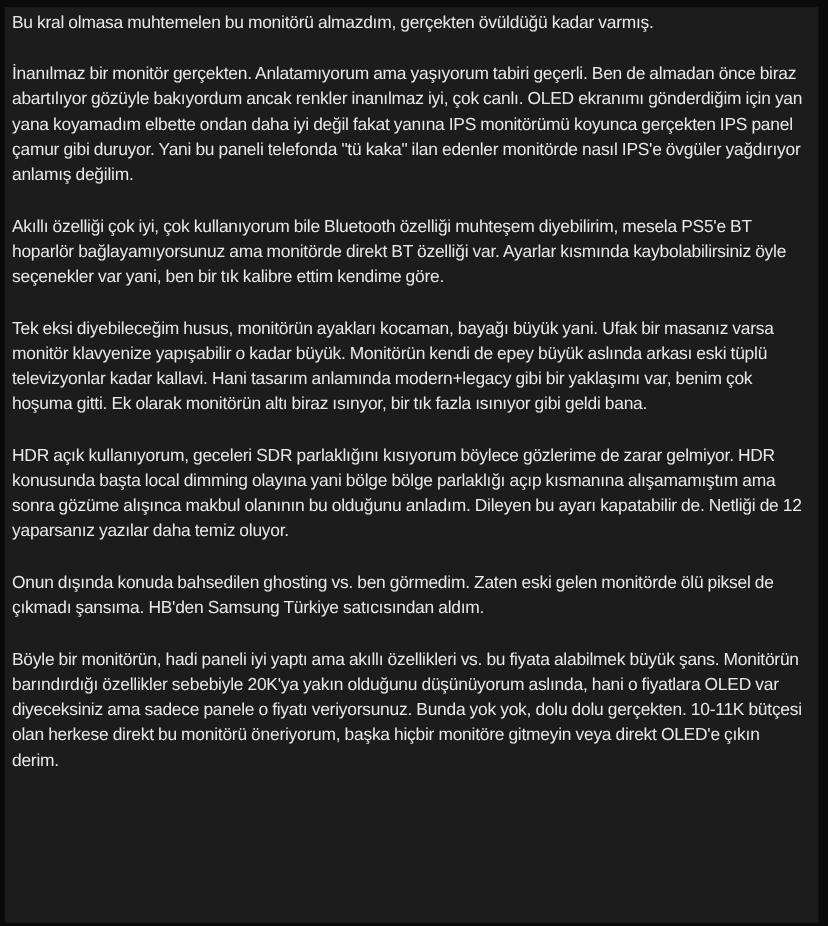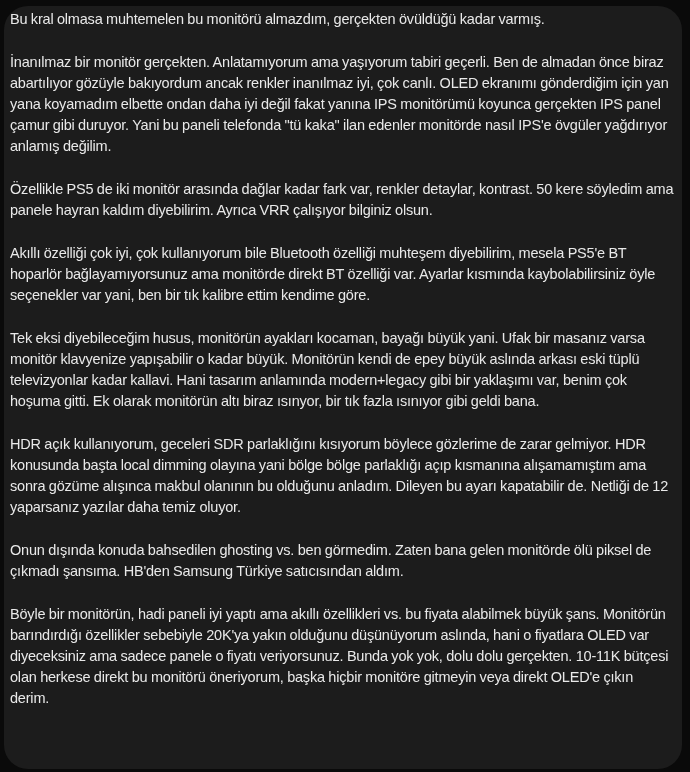--- a/index.html
+++ b/index.html
@@ -16,40 +16,38 @@
   .post-surface {
     position: absolute;
     top: 6px;
     left: 4px;
     right: 8px;
     bottom: 3px;
     background: #1c1c1c;
     box-sizing: border-box;
     padding: 3px 8px 0 6px;
     overflow: hidden;
-    border-radius: 24px;
   }
   .review-paragraph {
     margin: 0 0 22px 0;
     font-family: "Liberation Sans", sans-serif;
     font-size: 14.5px;
     line-height: 21px;
     letter-spacing: -0.2px;
     color: #e9e9e9;
     word-spacing: -0.3px;
   }
   .review-paragraph:last-child {
     margin-bottom: 0;
   }
 </style>
 </head>
 <body>
 
 <div class="post-surface">
   <p class="review-paragraph">Bu kral olmasa muhtemelen bu monitörü almazdım, gerçekten övüldüğü kadar varmış.</p>
   <p class="review-paragraph">İnanılmaz bir monitör gerçekten. Anlatamıyorum ama yaşıyorum tabiri geçerli. Ben de almadan önce biraz abartılıyor gözüyle bakıyordum ancak renkler inanılmaz iyi, çok canlı. OLED ekranımı gönderdiğim için yan yana koyamadım elbette ondan daha iyi değil fakat yanına IPS monitörümü koyunca gerçekten IPS panel çamur gibi duruyor. Yani bu paneli telefonda "tü kaka" ilan edenler monitörde nasıl IPS'e övgüler yağdırıyor anlamış değilim.</p>
-  <p class="review-paragraph">Özellikle PS5 de iki monitör arasında dağlar kadar fark var, renkler detaylar, kontrast. 50 kere söyledim ama panele hayran kaldım diyebilirim. Ayrıca VRR çalışıyor bilginiz olsun.</p>
   <p class="review-paragraph">Akıllı özelliği çok iyi, çok kullanıyorum bile Bluetooth özelliği muhteşem diyebilirim, mesela PS5'e BT hoparlör bağlayamıyorsunuz ama monitörde direkt BT özelliği var. Ayarlar kısmında kaybolabilirsiniz öyle seçenekler var yani, ben bir tık kalibre ettim kendime göre.</p>
   <p class="review-paragraph">Tek eksi diyebileceğim husus, monitörün ayakları kocaman, bayağı büyük yani. Ufak bir masanız varsa monitör klavyenize yapışabilir o kadar büyük. Monitörün kendi de epey büyük aslında arkası eski tüplü televizyonlar kadar kallavi. Hani tasarım anlamında modern+legacy gibi bir yaklaşımı var, benim çok hoşuma gitti. Ek olarak monitörün altı biraz ısınyor, bir tık fazla ısınıyor gibi geldi bana.</p>
   <p class="review-paragraph">HDR açık kullanıyorum, geceleri SDR parlaklığını kısıyorum böylece gözlerime de zarar gelmiyor. HDR konusunda başta local dimming olayına yani bölge bölge parlaklığı açıp kısmanına alışamamıştım ama sonra gözüme alışınca makbul olanının bu olduğunu anladım. Dileyen bu ayarı kapatabilir de. Netliği de 12 yaparsanız yazılar daha temiz oluyor.</p>
-  <p class="review-paragraph">Onun dışında konuda bahsedilen ghosting vs. ben görmedim. Zaten bana gelen monitörde ölü piksel de çıkmadı şansıma. HB'den Samsung Türkiye satıcısından aldım.</p>
+  <p class="review-paragraph">Onun dışında konuda bahsedilen ghosting vs. ben görmedim. Zaten eski gelen monitörde ölü piksel de çıkmadı şansıma. HB'den Samsung Türkiye satıcısından aldım.</p>
   <p class="review-paragraph">Böyle bir monitörün, hadi paneli iyi yaptı ama akıllı özellikleri vs. bu fiyata alabilmek büyük şans. Monitörün barındırdığı özellikler sebebiyle 20K'ya yakın olduğunu düşünüyorum aslında, hani o fiyatlara OLED var diyeceksiniz ama sadece panele o fiyatı veriyorsunuz. Bunda yok yok, dolu dolu gerçekten. 10-11K bütçesi olan herkese direkt bu monitörü öneriyorum, başka hiçbir monitöre gitmeyin veya direkt OLED'e çıkın derim.</p>
 </div>
 
 </body></html>

